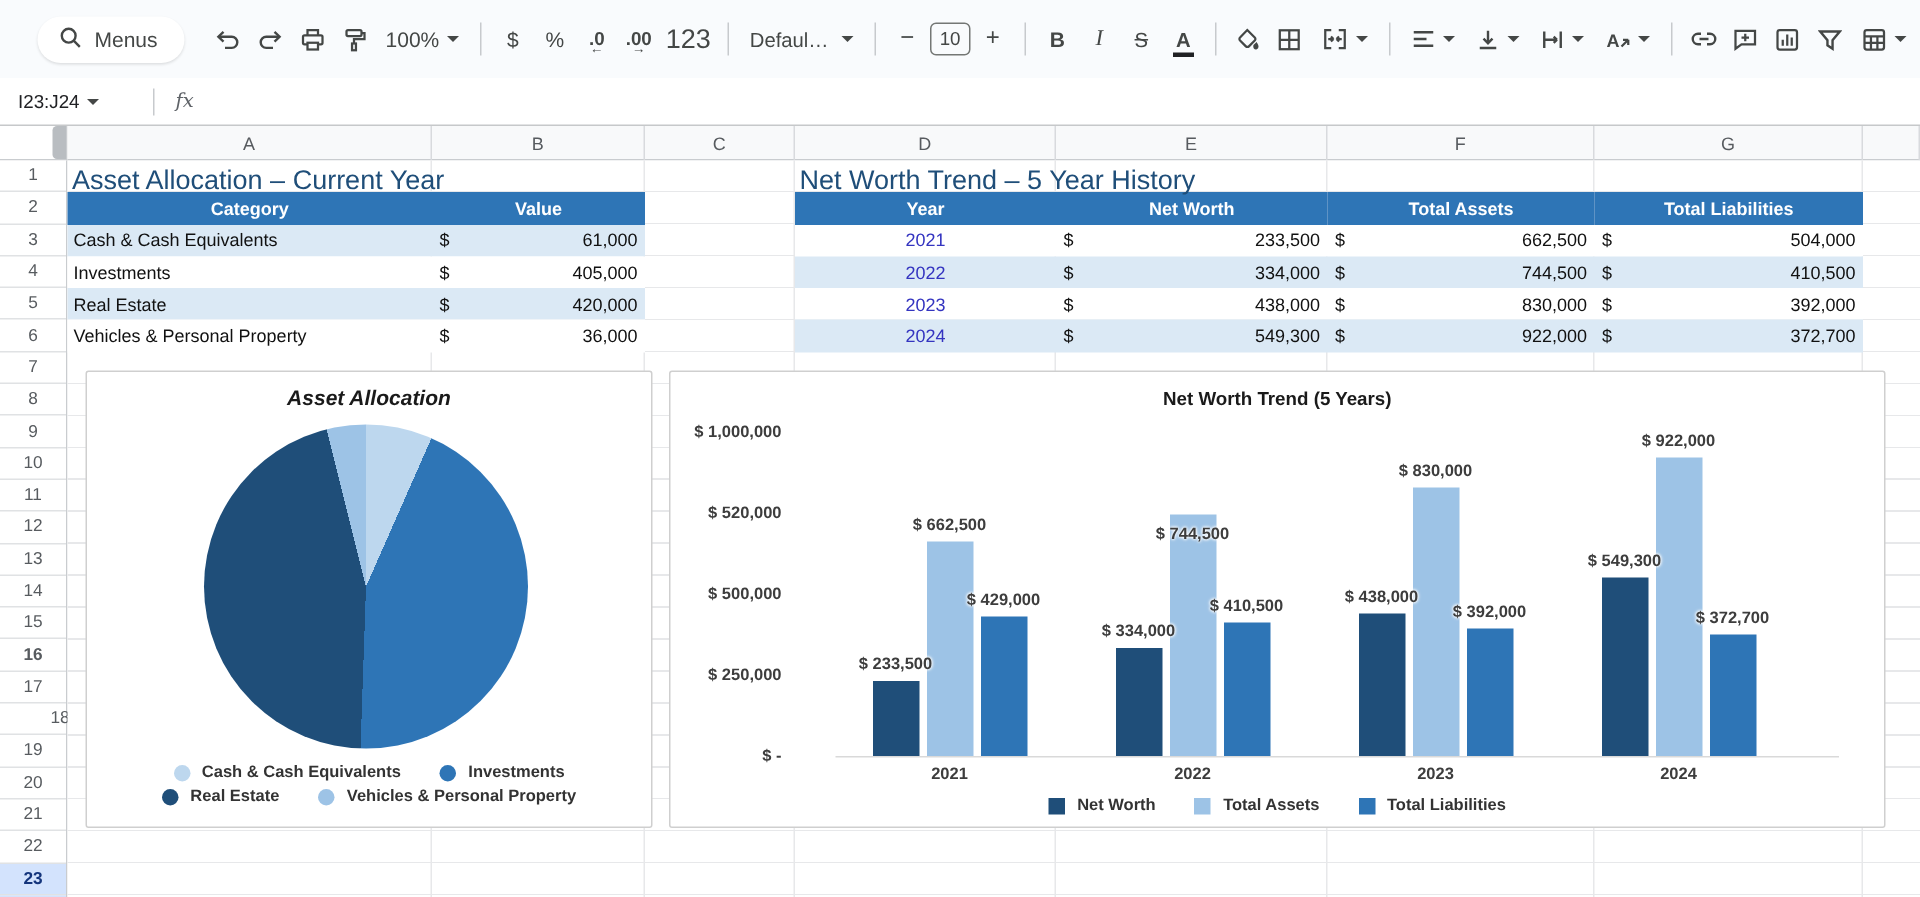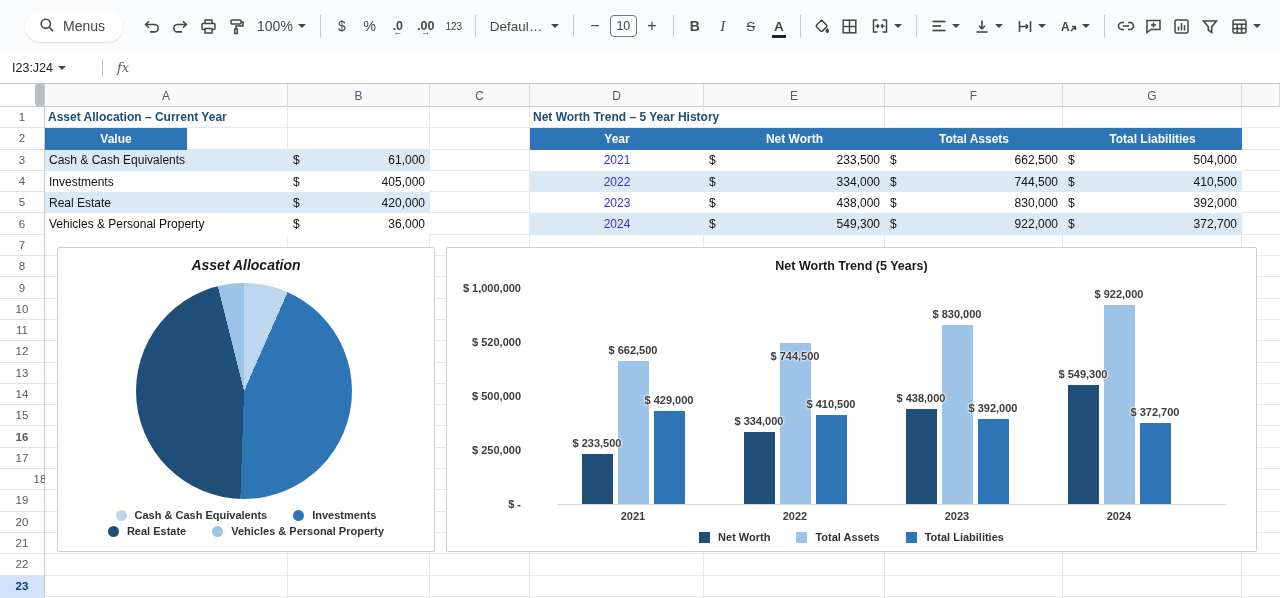--- a/index.html
+++ b/index.html
@@ -51,21 +51,21 @@
   .rowheads .rh { display:flex; align-items:center; justify-content:center; font-size:11.5px;
     color:#575b5f; border-bottom:1px solid #e0e2e4; }
   .rowheads .rh.sel { background:#d3e3fd; color:#14357c; font-weight:bold; }
 
   
   .grid { position:absolute; left:45px; top:107px; width:1235px; height:491px; background:#fff;
     background-image:repeating-linear-gradient(to bottom, transparent 0px, transparent 20.3px, #e7e8ea 20.3px, #e7e8ea 21.3px); }
   .vline { position:absolute; top:0; bottom:0; width:1px; background:#e7e8ea; }
 
   
-  .sheet-title { position:absolute; font-size:12px; font-weight:bold; color:#1f4e79; white-space:nowrap; z-index:3; }
+  .sheet-title { position:absolute; font-size:18px; font-weight:normal; color:#1f4e79; white-space:nowrap; z-index:3; }
   .stable { position:absolute; z-index:2; }
   .trow { display:flex; height:21.3px; }
   .tcell { display:flex; align-items:center; font-size:12px; color:#111; overflow:hidden; }
   .thead-row .tcell { background:#2e75b6; color:#fff; font-weight:bold; justify-content:center; }
   .lbl { padding-left:4px; }
   .money { position:relative; }
   .money .cur { position:absolute; left:5px; }
   .money .num { position:absolute; right:5px; }
   .yearcell { justify-content:center; color:#3434c0; }
 
@@ -137,21 +137,21 @@
     <div class="tbtn">
         <span>%</span>
       </div>
     <div class="tbtn">
       <span class="dec"><span>.0</span><small>←</small></span>
       </div>
     <div class="tbtn">
       <span class="dec"><span>.00</span><small>→</small></span>
       </div>
     <div class="tbtn">
-        <span style="font-size:10px">123</span>
+        <span style="font-size:18px">123</span>
       </div>
     <div class="tdiv"></div>
     <div class="tbtn wide">
       <span class="fontname">Defaul…</span>
       <span class="caret"></span>
     </div>
     <div class="tdiv"></div>
     <div class="tbtn">
         <span style="font-size:16px">−</span>
       </div>
@@ -322,20 +322,21 @@
       <div class="vline" style="left: 242px;"></div>
       <div class="vline" style="left: 384px;"></div>
       <div class="vline" style="left: 484px;"></div>
       <div class="vline" style="left: 658px;"></div>
       <div class="vline" style="left: 839px;"></div>
       <div class="vline" style="left: 1017px;"></div>
       <div class="vline" style="left: 1196px;"></div>
       <div class="sheet-title" style="left: 3px; top: 3px;">Asset Allocation – Current Year</div>
       <div class="stable" style="left: 0px; top: 21.3px; width: 385px;">
         <div class="trow thead-row">
+          <div class="tcell" style="width: 243px;">Category</div>
           <div class="tcell" style="width: 142px;">Value</div>
         </div>
         <div class="trow" style="background: rgb(219, 233, 245);">
           <div class="tcell lbl" style="width: 243px;">Cash &amp; Cash Equivalents</div>
           <div class="tcell money" style="width: 142px;">
             <span class="cur">$</span>
             <span class="num">61,000</span>
           </div>
         </div>
         <div class="trow" style="background: rgb(255, 255, 255);">

